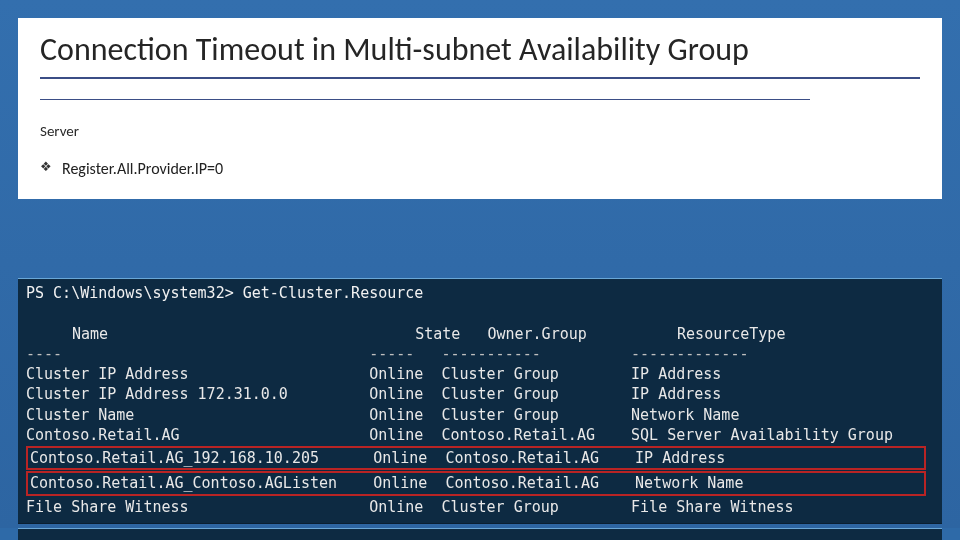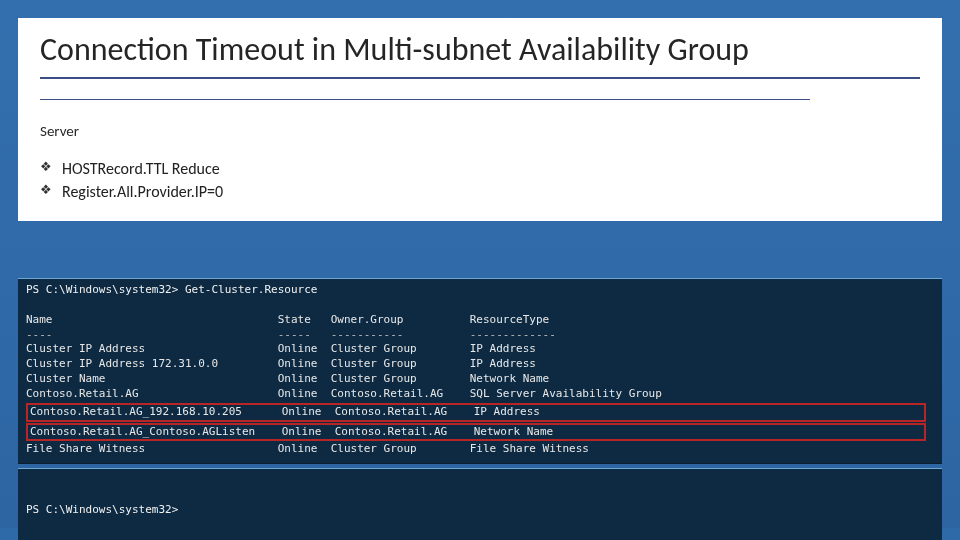--- a/index.html
+++ b/index.html
@@ -80,31 +80,31 @@
   .terminals {
     position: absolute;
     left: 18px;
     right: 18px;
     top: 278px;
   }
   .term {
     background: #0d2a42;
     color: #e8e8e8;
     font-family: Consolas, "Lucida Console", monospace;
-    font-size: 11px;
+    font-size: 15px;
     line-height: 1.35;
     padding: 4px 8px 6px 8px;
     border-top: 1px solid #6aa7d6;
     border-bottom: 1px solid #0a1f31;
     margin-bottom: 4px;
     white-space: pre;
     overflow: hidden;
   }
   .term .prompt { color: #f2f2f2; }
-  .term .header-row { color: #e8e8e8; }
+  .term .header-row { color: #e8e8e8; margin-left: 46px; }
   .term .sep { color: #bfbfbf; }
   .term .row { display: block; }
   .highlight-row {
     border: 2px solid #b92424;
     padding: 0 2px;
     margin: 1px 0;
     display: inline-block;
     width: calc(100% - 8px);
     box-sizing: border-box;
   }
@@ -116,21 +116,20 @@
 
   <div class="content-card">
     <h1 class="title">Connection Timeout in Multi-subnet  Availability Group</h1>
     <div class="title-underline"></div>
 
     <div class="intro-underline"></div>
 
     <div class="change">Server</div>
 
     <ul class="bullets">
-      <li>HOSTRecord.TTL Reduce</li>
       <li>Register.All.Provider.IP=0</li>
     </ul>
   </div>
 
   <div class="terminals">
 
     <div class="term" id="term1"><span class="prompt row">PS C:\Windows\system32&gt; Get-Cluster.Resource</span><span class="row"> </span><span class="header-row row">Name                                  State   Owner.Group          ResourceType</span><span class="sep row">----                                  -----   -----------          -------------</span><span class="row">Cluster IP Address                    Online  Cluster Group        IP Address</span><span class="row">Cluster IP Address 172.31.0.0         Online  Cluster Group        IP Address</span><span class="row">Cluster Name                          Online  Cluster Group        Network Name</span><span class="row">Contoso.Retail.AG                     Online  Contoso.Retail.AG    SQL Server Availability Group</span><span class="highlight-row row">Contoso.Retail.AG_192.168.10.205      Online  Contoso.Retail.AG    IP Address</span><span class="highlight-row row">Contoso.Retail.AG_Contoso.AGListen    Online  Contoso.Retail.AG    Network Name</span><span class="row">File Share Witness                    Online  Cluster Group        File Share Witness</span></div>
 
     <div class="term">
       <span class="prompt row">PS C:\Windows\system32&gt;</span>

